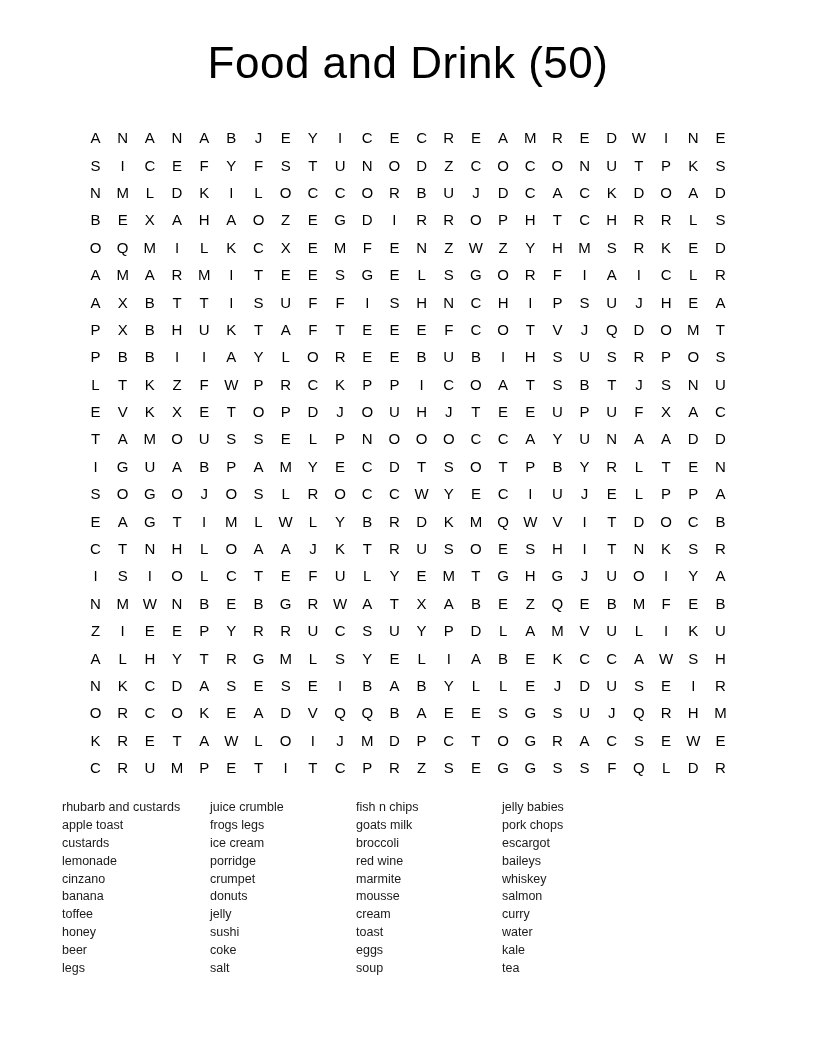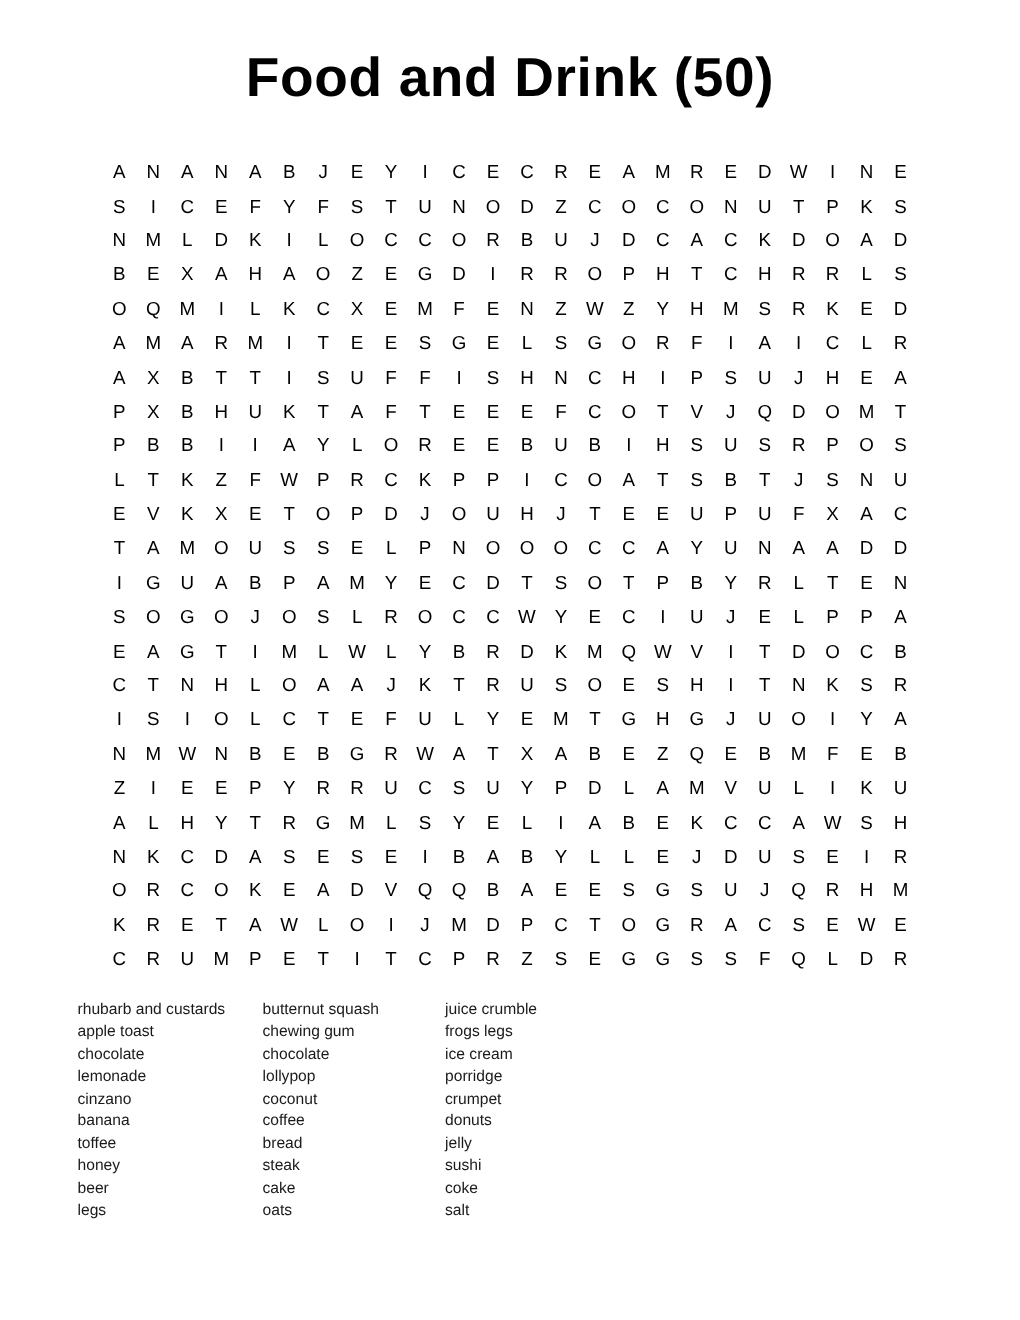--- a/index.html
+++ b/index.html
@@ -16,21 +16,21 @@
   }
   .page {
     width: 816px;
     height: 1056px;
     position: relative;
     box-sizing: border-box;
   }
   .title {
     text-align: center;
     font-size: 44px;
-    font-weight: bold;
+    font-weight: normal;
     letter-spacing: 0.5px;
     margin: 0;
     padding-top: 38px;
     padding-bottom: 10px;
     color: #000;
   }
   .grid {
     margin: 26px auto 0 auto;
     width: 648px;
     display: flex;
@@ -703,47 +703,59 @@
         <span class="cell">L</span>
         <span class="cell">D</span>
         <span class="cell">R</span>
       </div>
     </div>
 
   <div class="wordlist">
       <div class="wl-col first">
         <div class="wl-item">rhubarb and custards</div>
         <div class="wl-item">apple toast</div>
-        <div class="wl-item">chocolate</div>
+        <div class="wl-item">custards</div>
         <div class="wl-item">lemonade</div>
         <div class="wl-item">cinzano</div>
         <div class="wl-item">banana</div>
         <div class="wl-item">toffee</div>
         <div class="wl-item">honey</div>
         <div class="wl-item">beer</div>
         <div class="wl-item">legs</div>
-      </div>
-      <div class="wl-col">
-        <div class="wl-item">butternut squash</div>
-        <div class="wl-item">chewing gum</div>
-        <div class="wl-item">chocolate</div>
-        <div class="wl-item">lollypop</div>
-        <div class="wl-item">coconut</div>
-        <div class="wl-item">coffee</div>
-        <div class="wl-item">bread</div>
-        <div class="wl-item">steak</div>
-        <div class="wl-item">cake</div>
-        <div class="wl-item">oats</div>
       </div>
       <div class="wl-col">
         <div class="wl-item">juice crumble</div>
         <div class="wl-item">frogs legs</div>
         <div class="wl-item">ice cream</div>
         <div class="wl-item">porridge</div>
         <div class="wl-item">crumpet</div>
         <div class="wl-item">donuts</div>
         <div class="wl-item">jelly</div>
         <div class="wl-item">sushi</div>
         <div class="wl-item">coke</div>
         <div class="wl-item">salt</div>
       </div>
+      <div class="wl-col">
+        <div class="wl-item">fish n chips</div>
+        <div class="wl-item">goats milk</div>
+        <div class="wl-item">broccoli</div>
+        <div class="wl-item">red wine</div>
+        <div class="wl-item">marmite</div>
+        <div class="wl-item">mousse</div>
+        <div class="wl-item">cream</div>
+        <div class="wl-item">toast</div>
+        <div class="wl-item">eggs</div>
+        <div class="wl-item">soup</div>
+      </div>
+      <div class="wl-col">
+        <div class="wl-item">jelly babies</div>
+        <div class="wl-item">pork chops</div>
+        <div class="wl-item">escargot</div>
+        <div class="wl-item">baileys</div>
+        <div class="wl-item">whiskey</div>
+        <div class="wl-item">salmon</div>
+        <div class="wl-item">curry</div>
+        <div class="wl-item">water</div>
+        <div class="wl-item">kale</div>
+        <div class="wl-item">tea</div>
+      </div>
     </div>
 </div>
 
 </body></html>

